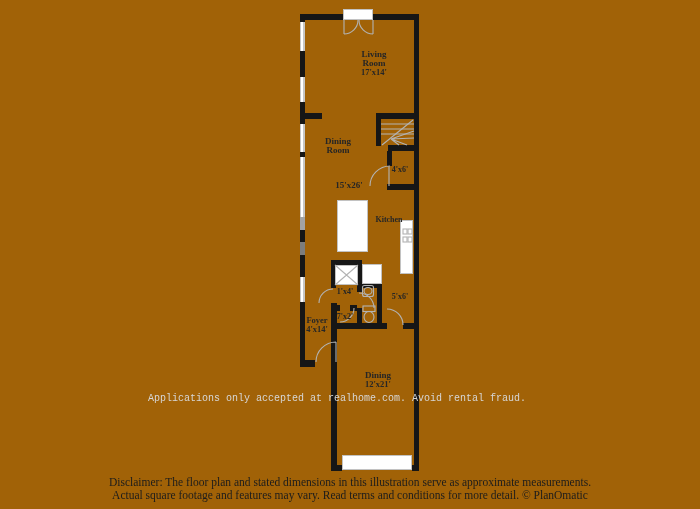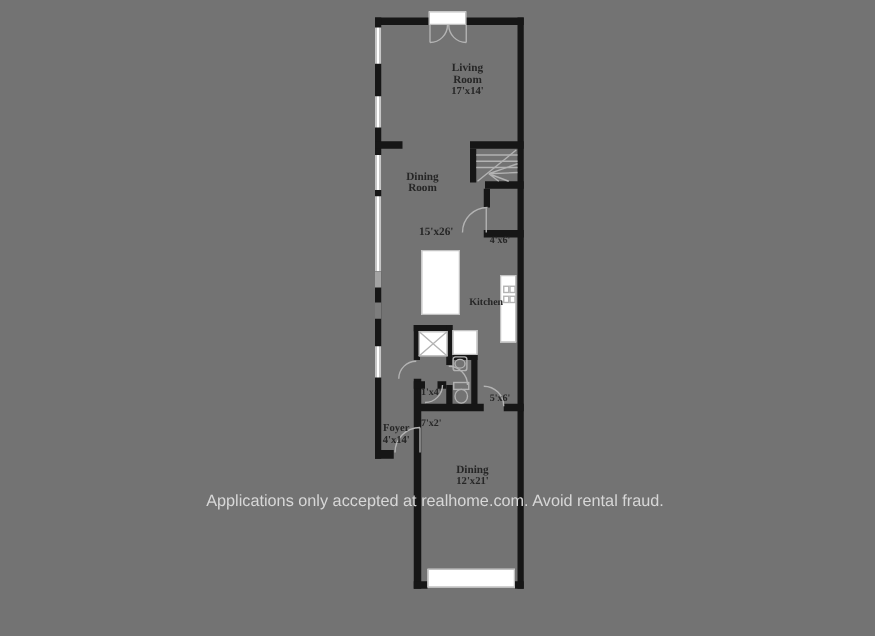--- a/index.html
+++ b/index.html
@@ -1,29 +1,29 @@
 <!DOCTYPE html>
 <html><head>
 <meta charset="utf-8">
 <style>
   html,body{margin:0;padding:0;background:#fff;}
-  #stage{position:relative;width:700px;height:509px;background:#737373;overflow:hidden;
+  #stage{position:relative;width:700px;height:509px;background:#a16207;overflow:hidden;
          font-family:"Liberation Serif",serif;}
   .w{position:absolute;background:#161616;}
   .win{position:absolute;width:5px;
        background:linear-gradient(to right,#c6c6c6 30%,#ffffff 30%,#ffffff 70%,#c6c6c6 70%);}
   .grayseg{position:absolute;width:5px;}
   .outl{position:absolute;background:#ffffff;border:1.2px solid #c2c2c2;box-sizing:border-box;}
   .lbl{position:absolute;color:#262626;font-weight:bold;text-align:center;
        line-height:1.02;letter-spacing:0px;}
   .f9{font-size:9px;}
-  .f8{font-size:8px;margin-top:22px;}
+  .f8{font-size:8px;}
   .dims{display:block;font-size:8.5px;text-align:center;}
-  #watermark{position:absolute;left:148px;top:393px;width:400px;text-align:center;
-             font-family:Liberation Sans, sans-serif;font-size:13px;color:#d7d7d7;}
+  #watermark{position:absolute;left:148px;top:393px;width:400px;text-align:left;
+             font-family:Liberation Mono, monospace;font-size:10px;color:#d7d7d7;}
   #disclaimer{position:absolute;left:0;top:476px;width:700px;text-align:center;
               font-size:11.5px;line-height:13px;color:#1c1c1c;}
   svg{position:absolute;left:0;top:0;}
 </style>
 </head>
 <body>
 
 <div id="stage">
 
   <div class="w" style="left:300px;top:14px;width:44px;height:6px"></div>
@@ -163,14 +163,18 @@
     <span class="dims" style="font-size:8.5px">4'x14'</span>
   </div>
 
   <div class="lbl f9" style="left:356px;top:371px;width:44px">
     <span>Dining</span>
     <span class="dims">12'x21'</span>
   </div>
 
   <div id="watermark">Applications only accepted at realhome.com. Avoid rental fraud.</div>
 
+  <div id="disclaimer">
+    <span style="display:block">Disclaimer: The floor plan and stated dimensions in this illustration serve as approximate measurements.</span>
+    <span style="display:block">Actual square footage and features may vary. Read terms and conditions for more detail. © PlanOmatic</span>
+  </div>
 
 </div>
 
 </body></html>

